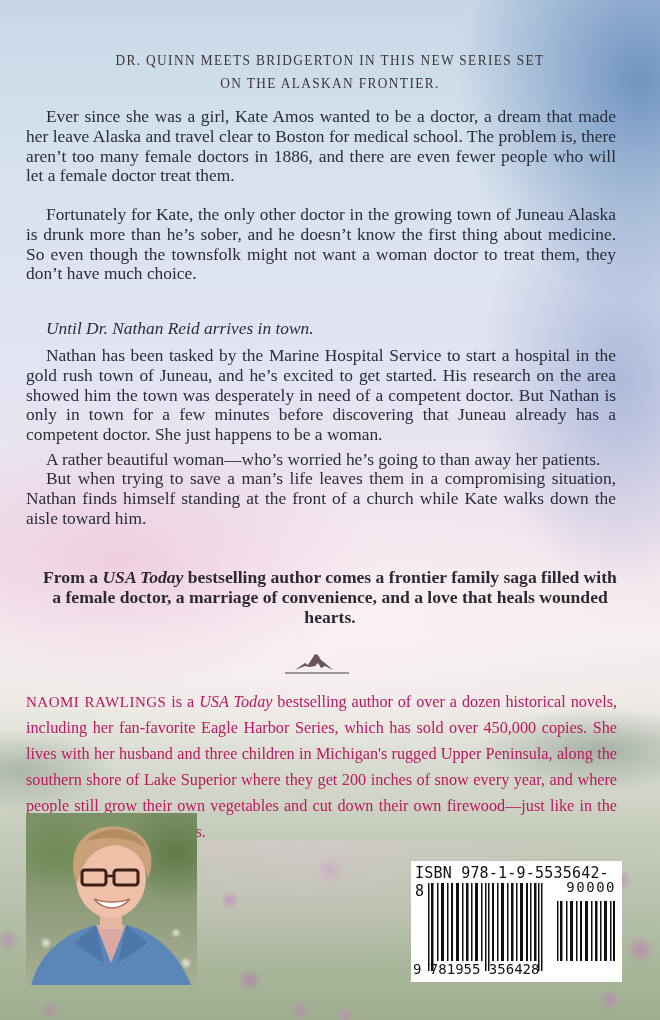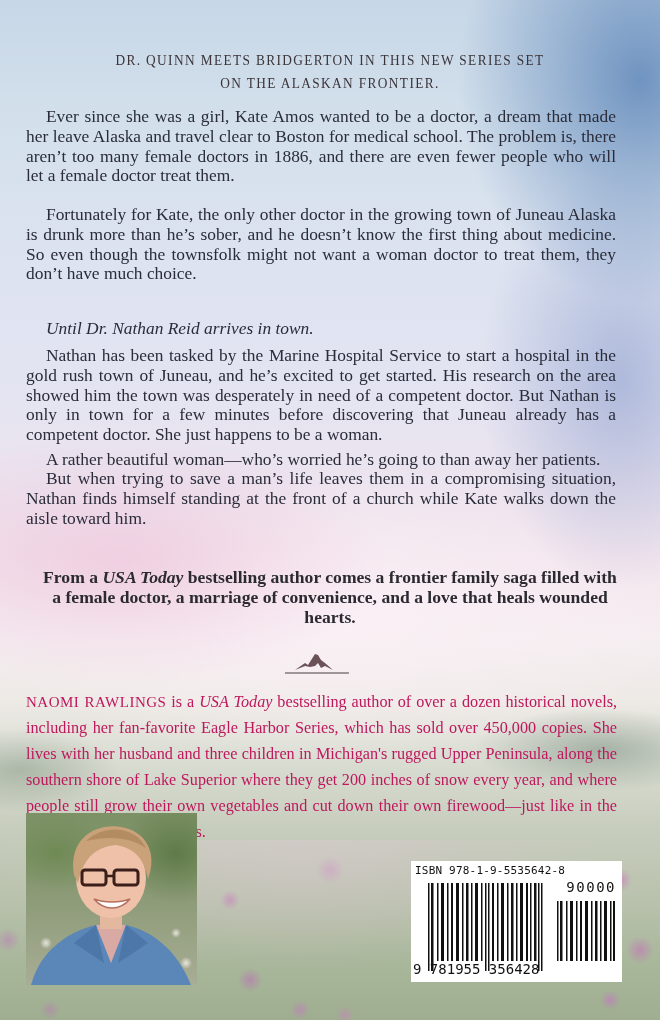--- a/index.html
+++ b/index.html
@@ -81,21 +81,21 @@
       radial-gradient(ellipse 60px 40px at 30px 40px, #6f8a55, transparent),
       radial-gradient(ellipse 60px 50px at 150px 40px, #5f7b48, transparent),
       linear-gradient(180deg, #7c9166 0%, #8d9b78 50%, #a8ad95 100%);
   }
   .barcode {
     position: absolute; left: 411px; top: 861px; width: 211px; height: 121px;
     background: #fff;
   }
   .barcode .isbn {
     position: absolute; left: 4px; top: 3px; right: 6px;
-    font-family: "DejaVu Sans Mono", monospace; font-size: 11px;
+    font-family: "DejaVu Sans Mono", monospace; font-size: 15px;
     letter-spacing: 0.2px; color: #111;
   }
   .barcode .addon {
     position: absolute; right: 6px; top: 18px;
     font-family: "DejaVu Sans Mono", monospace; font-size: 14px;
     letter-spacing: 1.5px; color: #111;
   }
   .barcode .digits {
     position: absolute; left: 2px; top: 100px;
     font-family: "DejaVu Sans Mono", monospace; font-size: 14px; color: #111; text-align: center;

